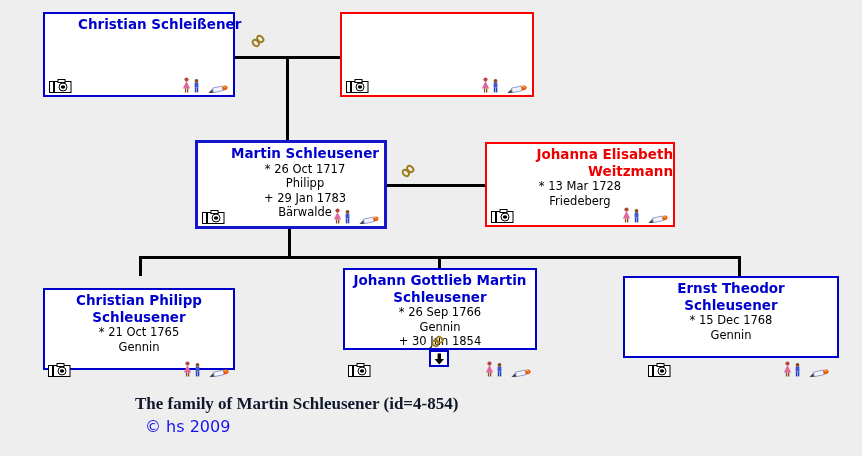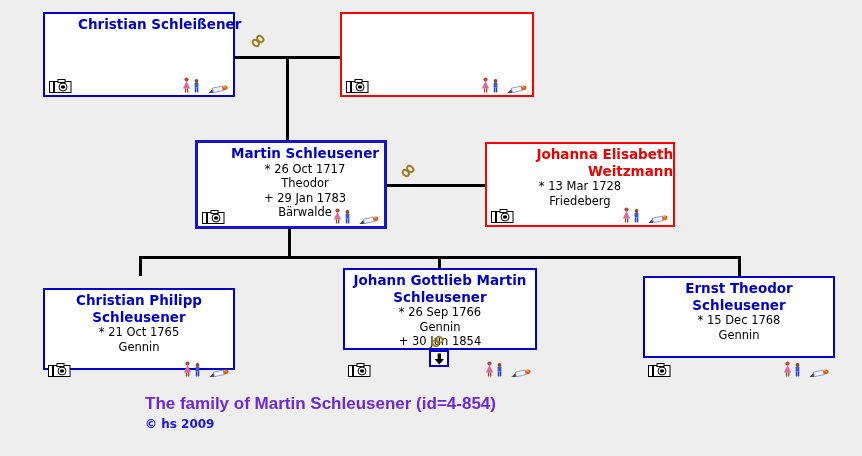--- a/index.html
+++ b/index.html
@@ -67,32 +67,32 @@
     background: #ffffff;
     border: 2px solid #0000cc;
     display: flex;
     align-items: center;
     justify-content: center;
     cursor: pointer;
   }
 
   .caption {
     position: absolute;
-    left: 145px; top: 394px;
-    font-family: Liberation Sans, sans-serif;
+    left: 135px; top: 394px;
+    font-family: Liberation Serif, serif;
     font-weight: bold;
     font-size: 17px;
-    color: #6d28d9;
+    color: #0f172a;
     white-space: pre;
   }
   .copyright {
     position: absolute;
     left: 145px; top: 417px;
-    font-weight: bold;
-    font-size: 12px;
+    font-weight: normal;
+    font-size: 16px;
     color: #1414ee;
     white-space: pre;
   }
 </style>
 </head>
 <body>
 
 <svg width="0" height="0" style="position:absolute">
   <defs>
     <g id="svg-camera">
@@ -202,21 +202,21 @@
             </svg>
         </span>
       </span>
     </div>
   </div>
 
   <div class="person-box male focus" style="left:195px; top:140px; width:192px; height:89px;">
     <div class="person-name">Martin Schleusener</div>
     <div class="person-details">
         <div class="detail-line">* 26 Oct 1717</div>
-        <div class="detail-line">Theodor</div>
+        <div class="detail-line">Philipp</div>
         <div class="detail-line">+ 29 Jan 1783</div>
         <div class="detail-line">Bärwalde</div>
       </div>
     <div class="box-icons">
       <span class="icon">
         <svg width="23" height="14" viewBox="0 0 23 14">
             <use href="#svg-camera"></use>
           </svg>
       </span>
       <span class="icon-group">
@@ -317,21 +317,21 @@
           </svg>
       </span>
       <span class="icon">
         <svg width="22" height="13" viewBox="0 0 22 13">
             <use href="#svg-pen"></use>
           </svg>
       </span>
     </span>
   </div>
 
-  <div class="person-box male" style="left:643px; top:276px; width:192px; height:82px;">
+  <div class="person-box male" style="left:623px; top:276px; width:216px; height:82px;">
     <div class="person-name">Ernst Theodor
 Schleusener</div>
     <div class="person-details">
         <div class="detail-line">* 15 Dec 1768</div>
         <div class="detail-line">Gennin</div>
       </div>
   </div>
   <div class="icons-below" style="left:648px; top:360px; width:182px;">
     <span class="icon">
       <svg width="23" height="14" viewBox="0 0 23 14">

